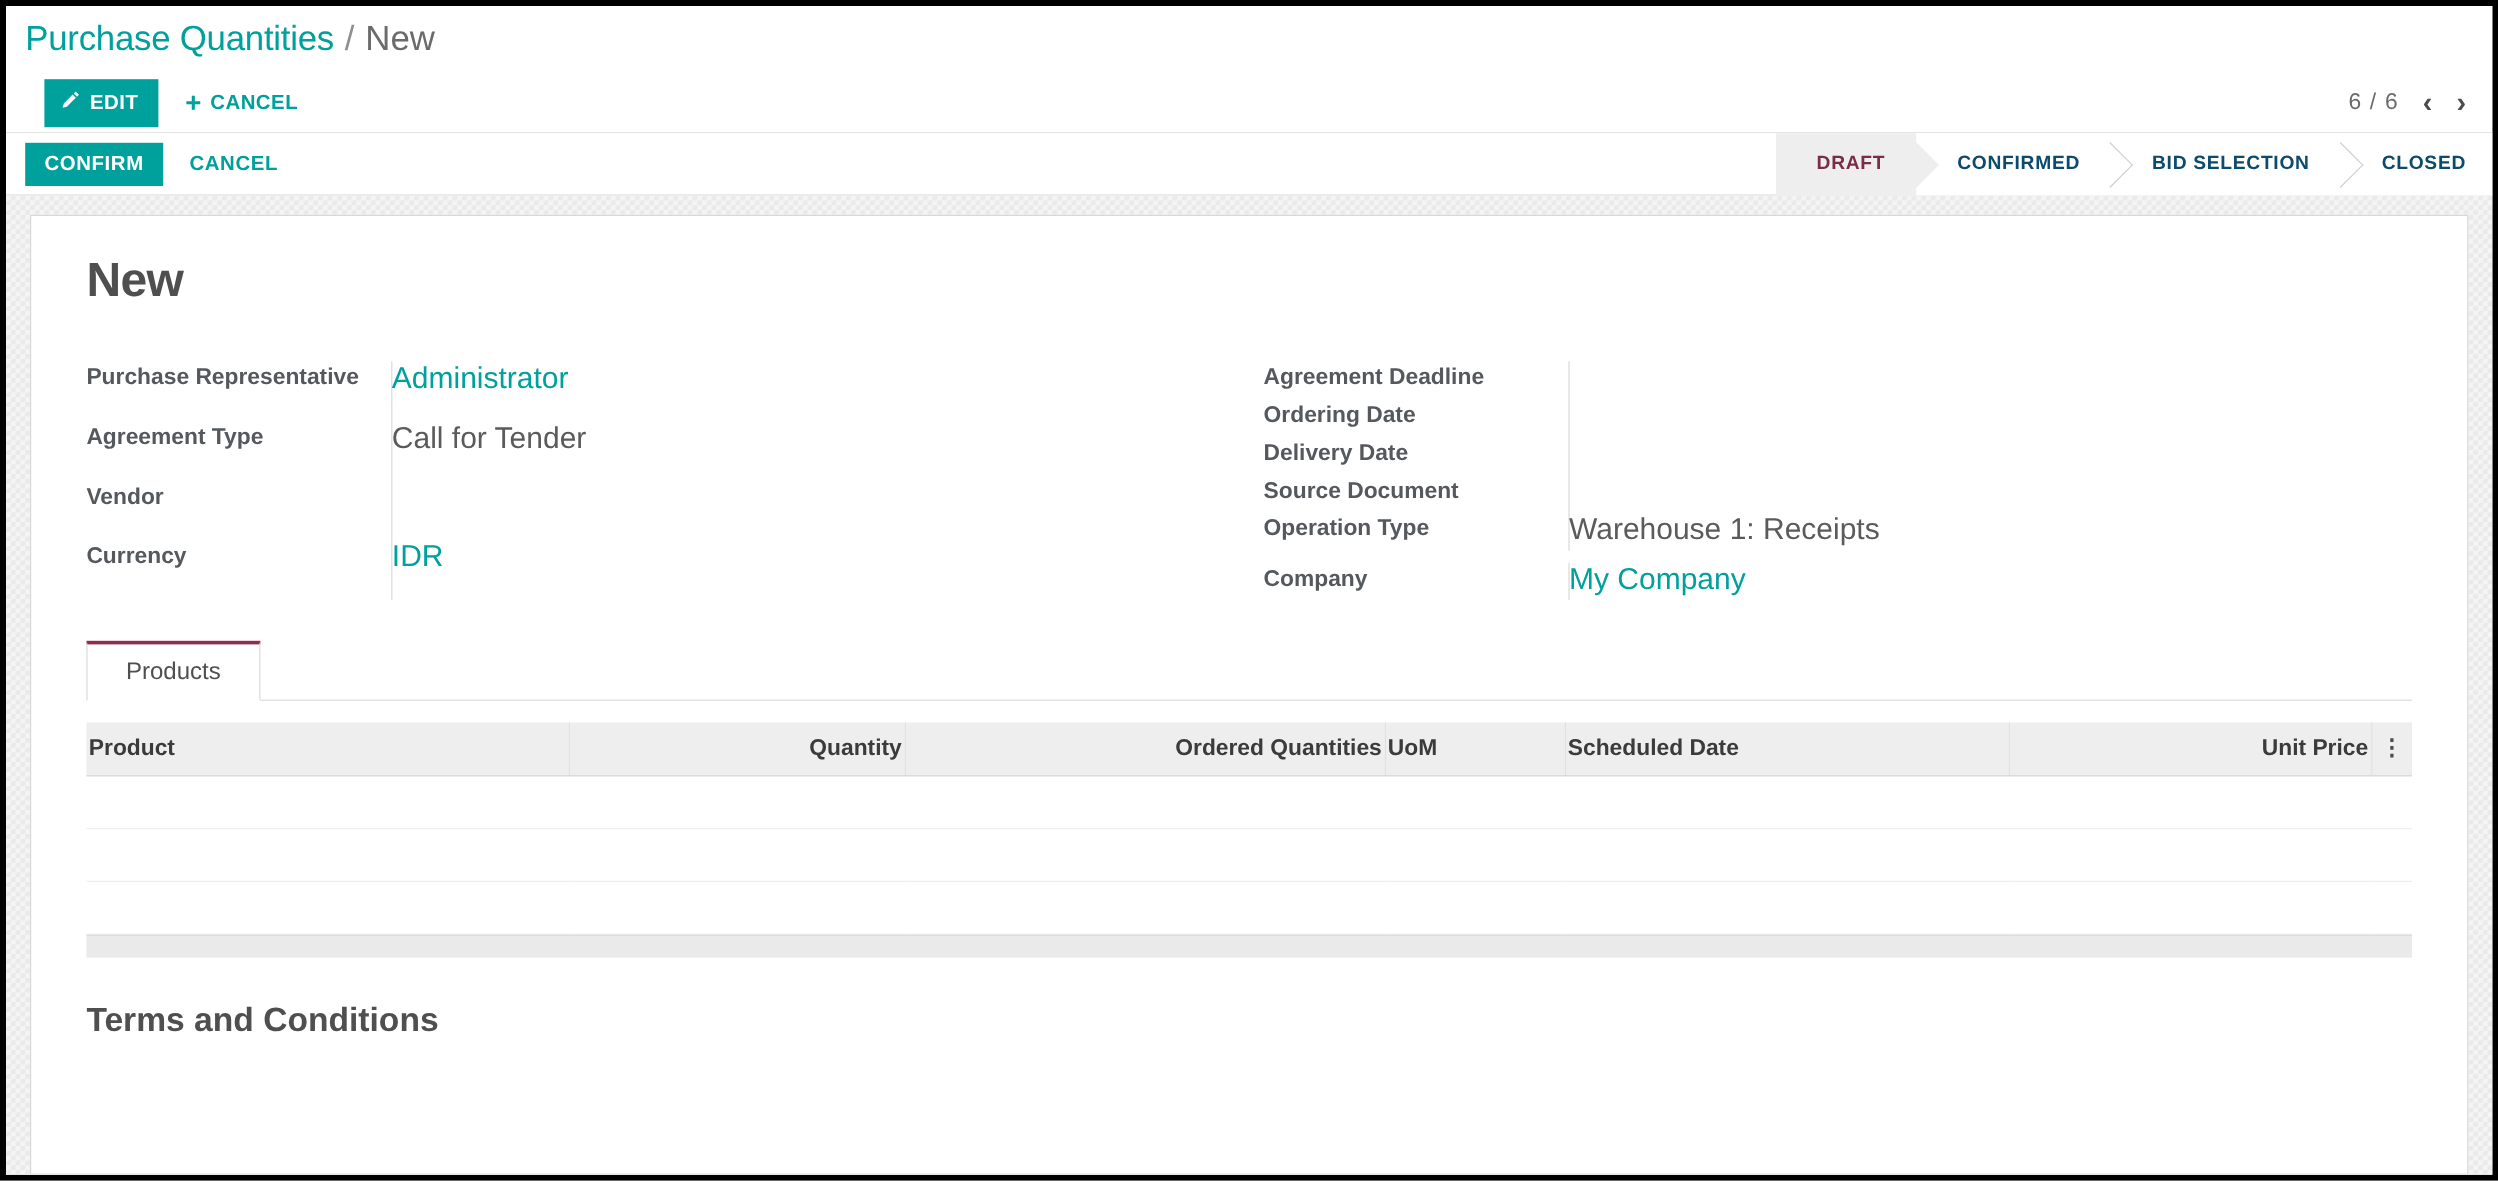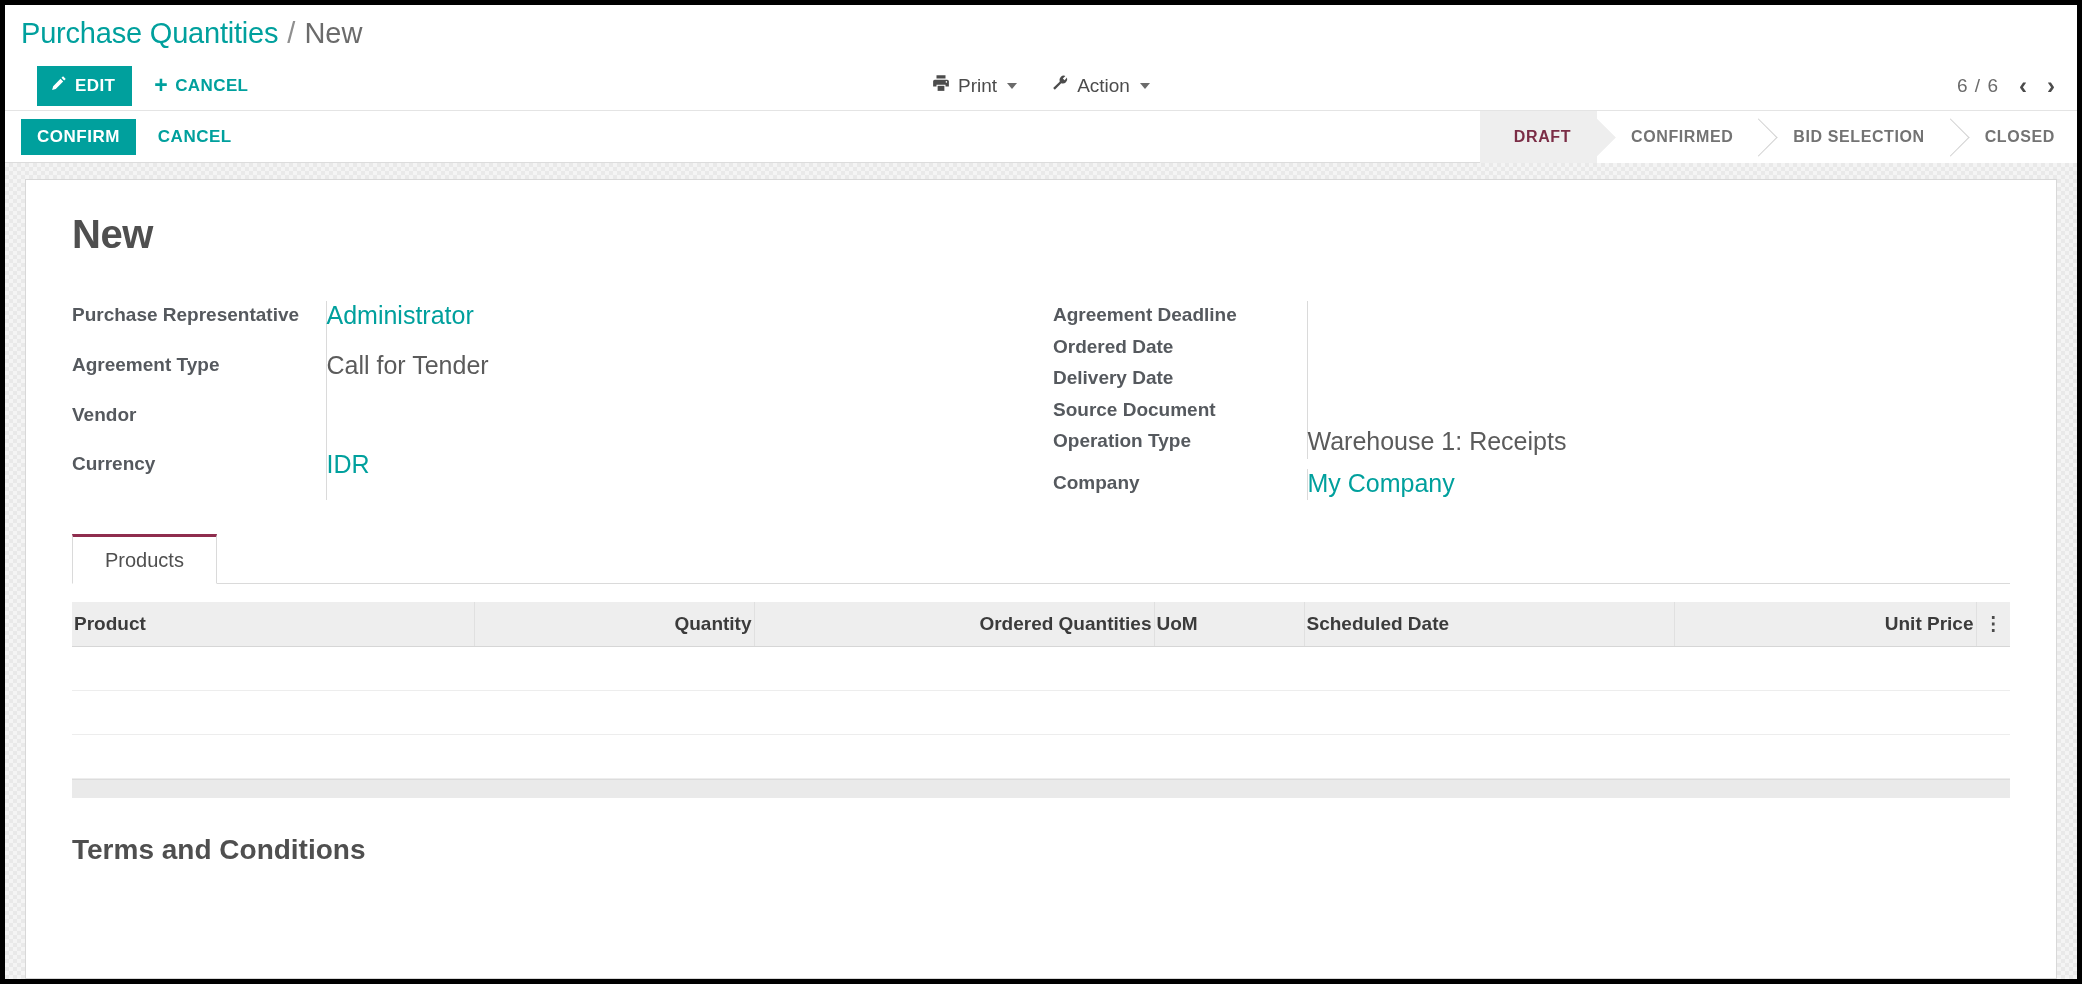--- a/index.html
+++ b/index.html
@@ -173,21 +173,21 @@
     height: 52px;
   }
   .step {
     position: relative;
     display: flex;
     align-items: center;
     padding: 0 26px 0 34px;
     font-size: 16px;
     font-weight: 700;
     letter-spacing: 0.6px;
-    color: #737373;
+    color: #0c4a6e;
     background: #ffffff;
     cursor: pointer;
     white-space: nowrap;
   }
   .step::after {
     content: "";
     position: absolute;
     right: -13px;
     top: 50%;
     width: 26px; height: 26px;
@@ -375,41 +375,20 @@
           </svg>
       </span>
       <span>EDIT</span>
     </button>
 
     <button class="btn-create">
       <span class="plus-glyph">+</span>
       <span>CANCEL</span>
     </button>
 
-    <div class="cp-center">
-      <div class="cp-menu">
-        <span class="icn">
-          <svg width="18" height="18" viewBox="0 0 16 16" fill="#4c4c4c">
-              <path d="M4 1h8v3H4zM2.5 5h11c.8 0 1.5.7 1.5 1.5V11h-3v-1.5H4V11H1V6.5C1 5.7 1.7 5 2.5 5zm10.3 1.3a.7.7 0 1 0 0 1.4.7.7 0 0 0 0-1.4z"></path>
-              <path d="M5 10.5h6V15H5z"></path>
-            </svg>
-        </span>
-        <span>Print</span>
-        <span class="caret"></span>
-      </div>
-      <div class="cp-menu">
-        <span class="icn">
-          <svg width="18" height="18" viewBox="0 0 16 16" fill="#4c4c4c">
-              <path d="M14.2 3.1a4 4 0 0 1-5.1 5.1L3.4 14 1.9 12.5l5.8-5.7a4 4 0 0 1 5.1-5.1L10.5 3.9l1.6 1.6z"></path>
-            </svg>
-        </span>
-        <span>Action</span>
-        <span class="caret"></span>
-      </div>
-    </div>
 
     <div class="pager">
       <span class="pager-count">6 / 6</span>
       <span class="pager-arrow">‹</span>
       <span class="pager-arrow">›</span>
     </div>
   </div>
 
   <div class="statusbar-row">
     <button class="btn-confirm">CONFIRM</button>
@@ -463,21 +442,21 @@
         <div class="field-col right">
           <table class="field-table">
             <tbody>
                 <tr>
               <td class="f-label">Agreement Deadline</td>
               <td class="f-val-cell">
                 <span class="f-val empty">&nbsp;</span>
               </td>
             </tr>
             <tr>
-              <td class="f-label">Ordered Date</td>
+              <td class="f-label">Ordering Date</td>
               <td class="f-val-cell">
                 <span class="f-val empty">&nbsp;</span>
               </td>
             </tr>
             <tr>
               <td class="f-label">Delivery Date</td>
               <td class="f-val-cell">
                 <span class="f-val empty">&nbsp;</span>
               </td>
             </tr>

